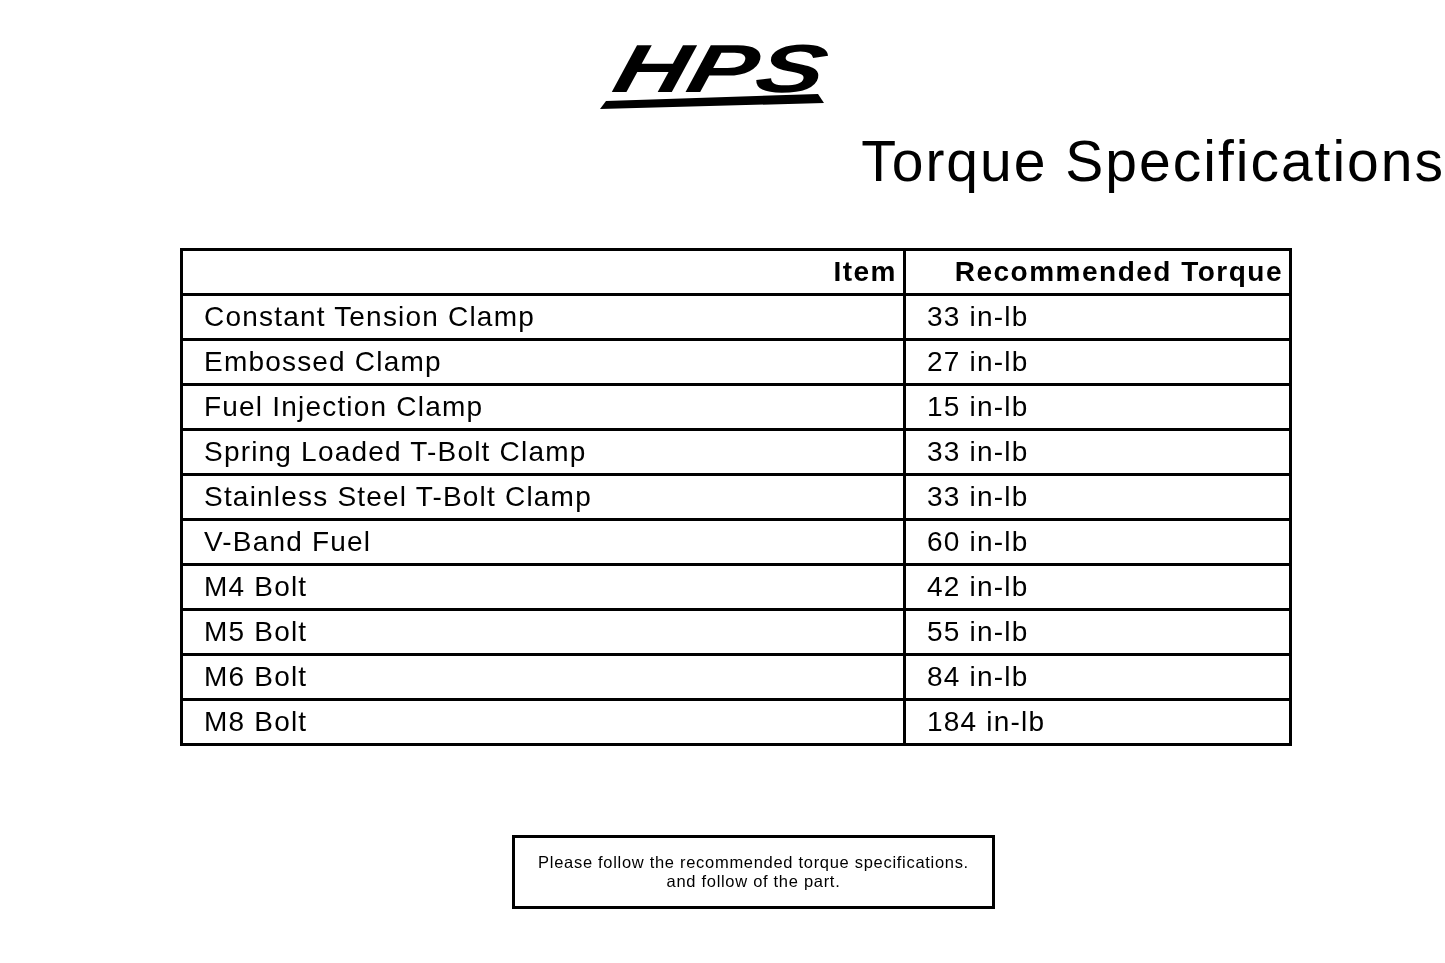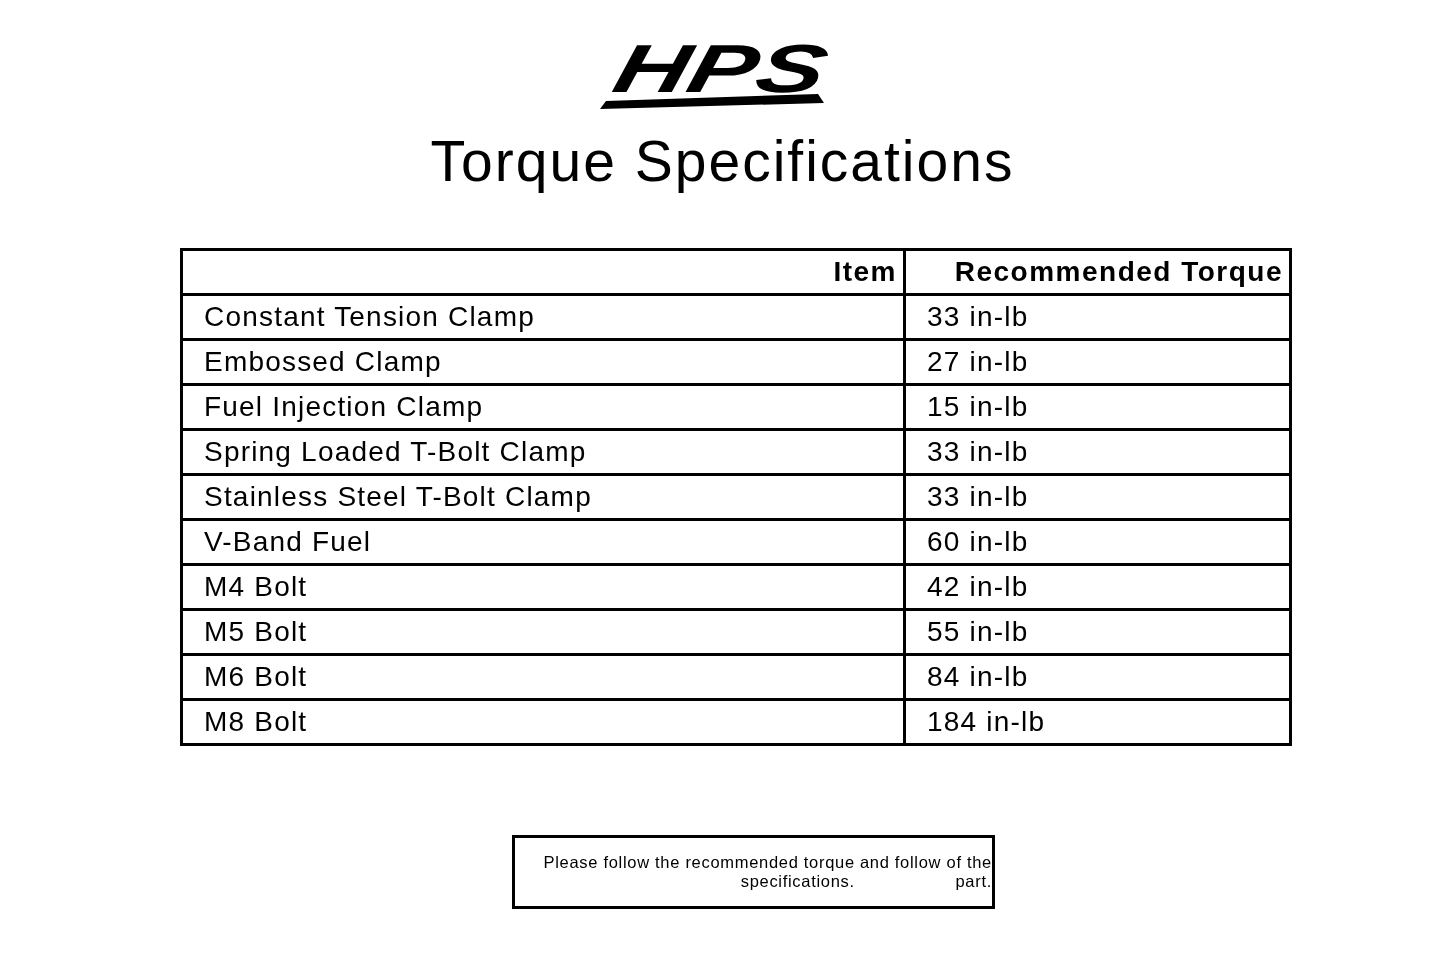--- a/index.html
+++ b/index.html
@@ -24,21 +24,21 @@
     left: 50%;
     transform: translateX(-50%);
   }
 
   
   .title {
     position: absolute;
     top: 132px;
     left: 0;
     width: 100%;
-    text-align: center;
+    text-align: right;
     font-size: 57px;
     letter-spacing: 2px;
     font-weight: 400;
     line-height: 1.05;
     white-space: nowrap;
   }
 
   
   table.spec {
     position: absolute;
@@ -69,23 +69,24 @@
 
   
   .note-box {
     position: absolute;
     left: 512px;
     top: 835px;
     width: 483px;
     height: 74px;
     border: 3px solid #000000;
     display: flex;
+    flex-direction: column;
     justify-content: center;
     align-items: center;
-    text-align: right;
+    text-align: left;
     font-size: 16.5px;
     letter-spacing: 0.7px;
     line-height: 19px;
   }
 </style>
 </head>
 <body>
 
 <svg class="logo-svg" width="250" height="80" viewBox="0 0 250 80" aria-hidden="true">
   <text x="26" y="56" font-family="'Liberation Sans', sans-serif" font-size="68" font-weight="bold" font-style="italic" textLength="210" lengthAdjust="spacingAndGlyphs" transform="skewX(-14)" fill="#000000">HPS</text>

